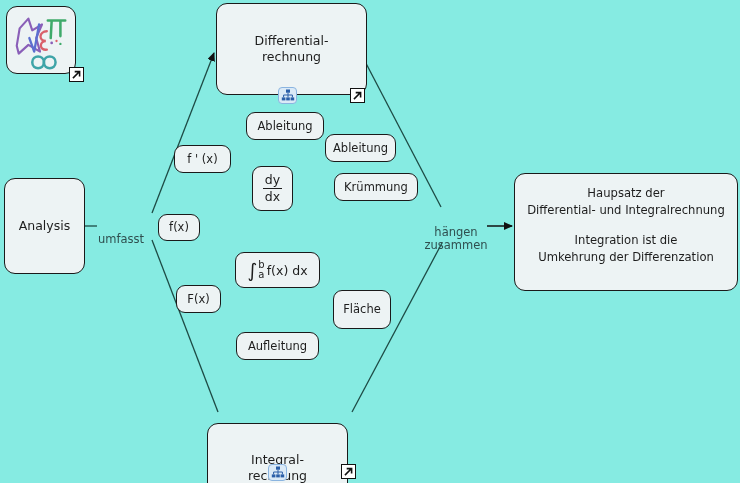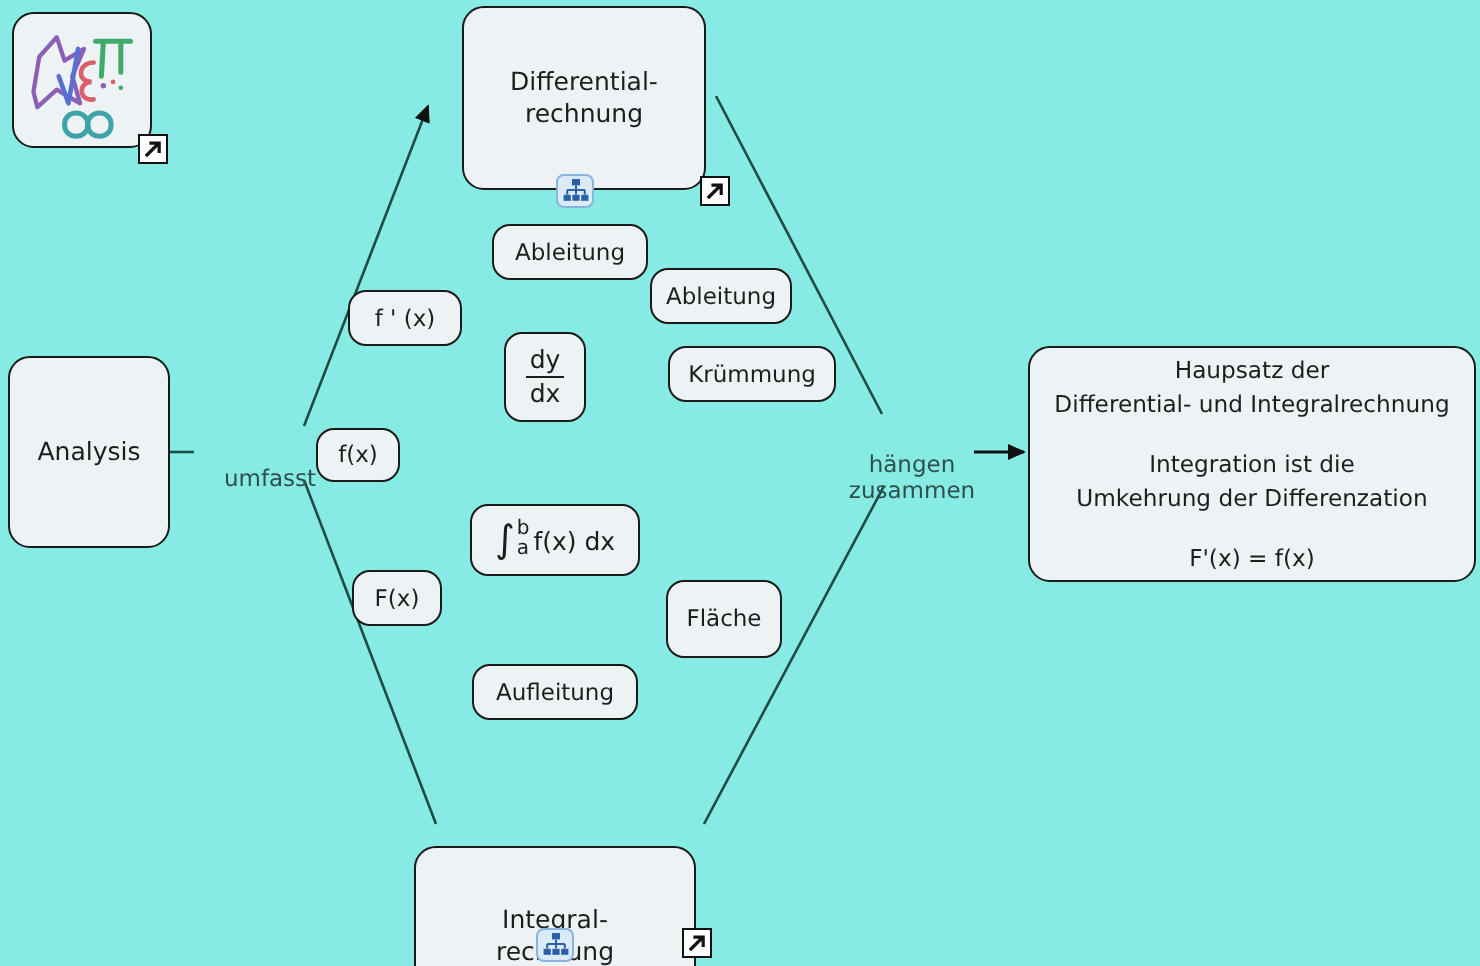--- a/index.html
+++ b/index.html
@@ -193,21 +193,21 @@
       <svg width="11" height="11" viewBox="0 0 11 11">
         <path d="M2.5,8.5 L8,3 M4.5,2.6 L8.6,2.6 L8.6,6.7" fill="none" stroke="#111" stroke-width="1.6" stroke-linecap="square"></path>
       </svg>
     </div>
   </div>
 
   <div class="node node-main" style="left:4px; top:178px; width:81px; height:96px;">
     <span>Analysis</span>
   </div>
 
-  <div class="node node-main" style="left:216px; top:3px; width:122px; height:92px;margin-left:15px;">
+  <div class="node node-main" style="left:216px; top:3px; width:151px; height:92px;">
     <span>
       <span class="big-line">Differential-</span>
       <span class="big-line">rechnung</span>
     </span>
   </div>
   <div class="badge-hier" style="left:278px; top:87px;">
     <svg width="14" height="13" viewBox="0 0 14 13">
       <rect x="5" y="0.5" width="4" height="3.2" fill="#2b5fa8"></rect>
       <path d="M7,3.7 L7,6 M2.6,6 L11.4,6 M2.6,6 L2.6,8.3 M7,6 L7,8.3 M11.4,6 L11.4,8.3" stroke="#2b5fa8" stroke-width="1" fill="none"></path>
       <rect x="0.8" y="8.4" width="3.6" height="3" fill="#2b5fa8"></rect>
@@ -243,21 +243,20 @@
   </div>
 
   <div class="node node-big" style="left:514px; top:173px; width:224px; height:118px;">
     <div class="big-inner">
       <span class="big-line">Haupsatz der</span>
       <span class="big-line">Differential- und Integralrechnung</span>
       <span class="big-gap"></span>
       <span class="big-line">Integration ist die</span>
       <span class="big-line">Umkehrung der Differenzation</span>
       <span class="big-gap"></span>
-      <span class="big-line">F'(x) = f(x)</span>
     </div>
   </div>
 
   <div class="node node-label" style="left:174px; top:145px; width:57px; height:28px;">
     <span>f ' (x)</span>
   </div>
 
   <div class="node node-label" style="left:246px; top:112px; width:78px; height:28px;">
     <span>Ableitung</span>
   </div>
@@ -298,21 +297,21 @@
   </div>
 
   <div class="node node-label" style="left:333px; top:290px; width:58px; height:39px;">
     <span>Fläche</span>
   </div>
 
   <div class="node node-label" style="left:236px; top:332px; width:83px; height:28px;">
     <span>Aufleitung</span>
   </div>
 
-  <div class="edge-label" style="left:106px; top:219px; width:58px;">
+  <div class="edge-label" style="left:92px; top:219px; width:58px;">
     <span>umfasst</span>
   </div>
 
   <div class="edge-label" style="left:420px; top:212px; width:72px;">
     <span>hängen
 zusammen</span>
   </div>
 
 </div>
 

